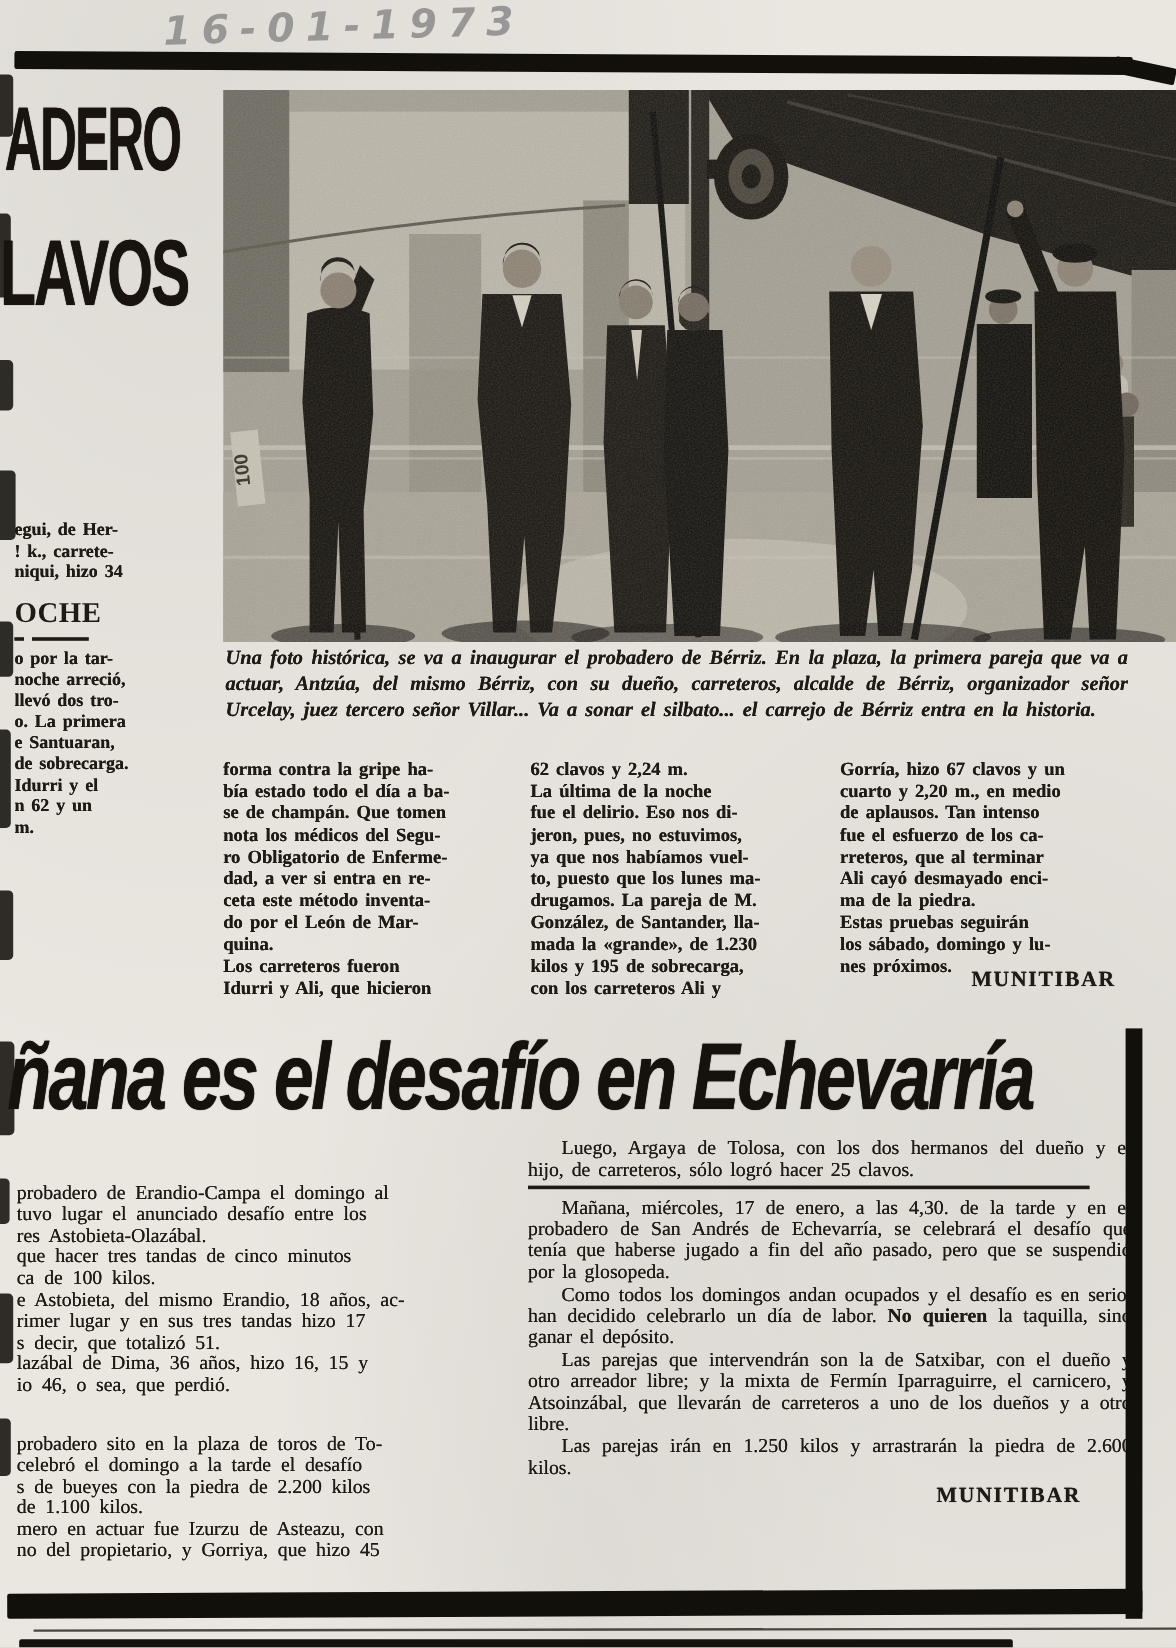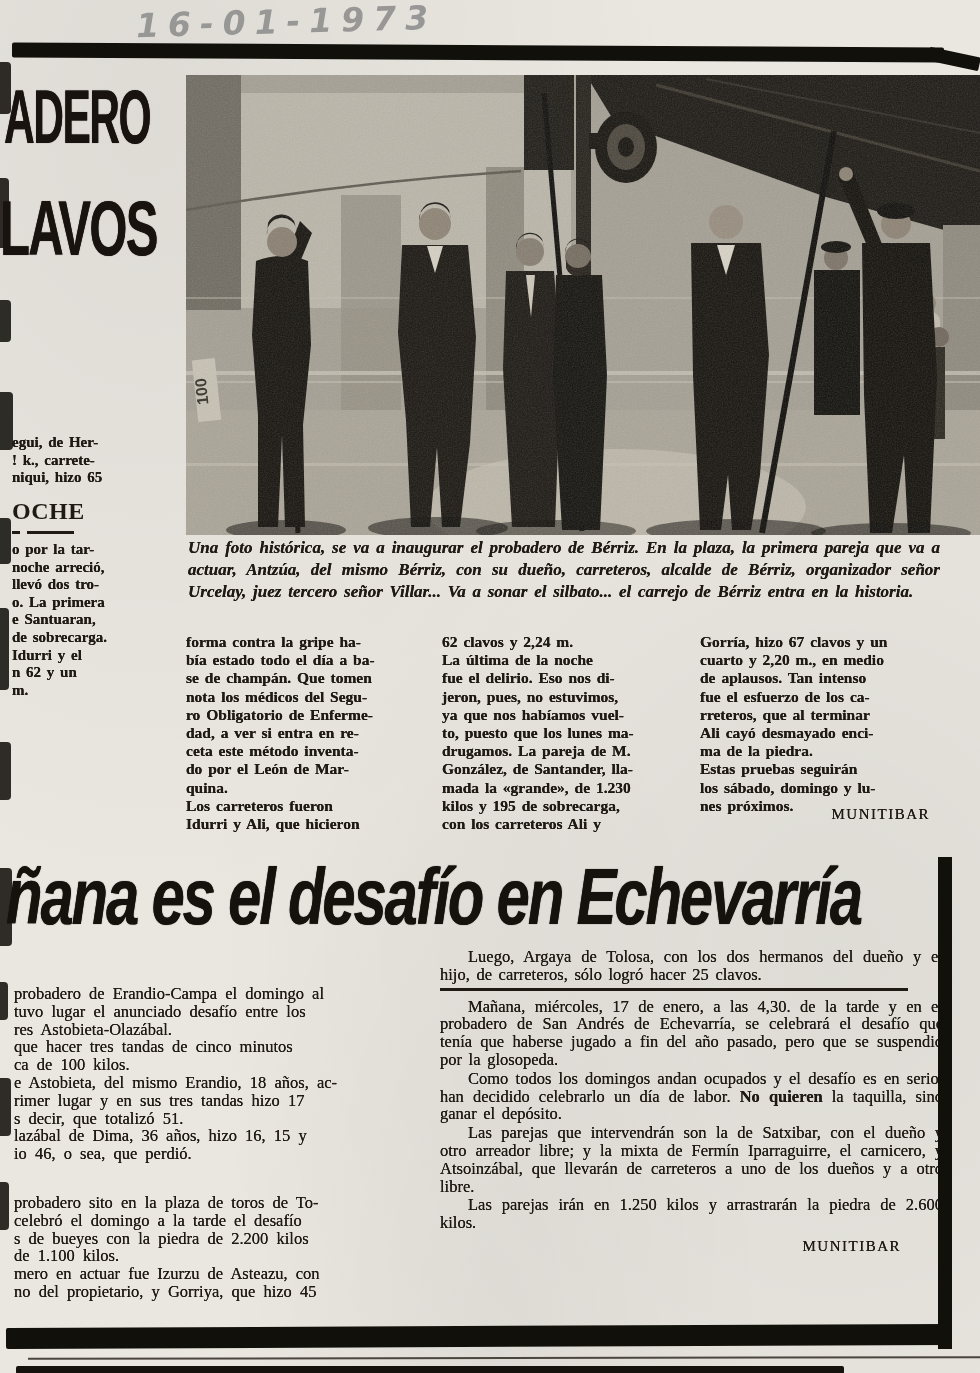--- a/index.html
+++ b/index.html
@@ -43,21 +43,21 @@
   .caption{
     left:188px;top:537px;width:752px;font-weight:bold;font-style:italic;
     font-size:17px;line-height:22px;text-align:justify;word-spacing:2.5px;
     text-shadow:0 0 .5px currentColor;
   }
   
   .tcol{top:633px;font-weight:bold;font-size:15.5px;line-height:18.2px;word-spacing:2px;text-shadow:0 0 .4px currentColor;}
   .tcol1{left:186px;width:242px;}
   .tcol2{left:442px;width:247px;}
   .tcol3{left:700px;width:244px;}
-  .byline{font-weight:normal;font-size:15px;letter-spacing:1.5px;text-shadow:0 0 .6px currentColor;}
+  .byline{font-weight:bold;font-size:18px;letter-spacing:1.5px;text-shadow:0 0 .6px currentColor;}
   .byline-top{left:700px;top:806px;width:230px;text-align:right;}
   
   .headline{
     left:6px;top:849px;font-family:"Liberation Sans","DejaVu Sans",sans-serif;
     font-weight:bold;font-style:italic;font-size:79px;line-height:96px;
     letter-spacing:-3px;transform:scaleX(.76);transform-origin:left top;
     white-space:nowrap;color:#15110c;text-shadow:0 0 1px #15110c;
   }
   
   .bl{left:14px;width:420px;font-size:16.5px;line-height:17.8px;word-spacing:4px;text-shadow:0 0 .4px currentColor;}
@@ -100,21 +100,21 @@
   <div class="abs hand">16-01-1973</div>
 
   <div class="abs topbar"></div>
   <div class="abs topbar-end"></div>
 
   <div class="abs mast mast1">ADERO</div>
   <div class="abs mast mast2">LAVOS</div>
 
   <div class="abs lc pre" style="top:434px;">egui, de Her-
 ! k., carrete-
-niqui, hizo 65</div>
+niqui, hizo 34</div>
   <div class="abs lc-sub" style="position: absolute; top: 498px; left: 12px;">OCHE</div>
   <div class="abs lc-rule"></div>
   <div class="abs lc pre" style="top:541px;">o por la tar-
 noche arreció,
 llevó dos tro-
 o. La primera
 e Santuaran,
 de sobrecarga.
 Idurri y el
 n 62 y un

